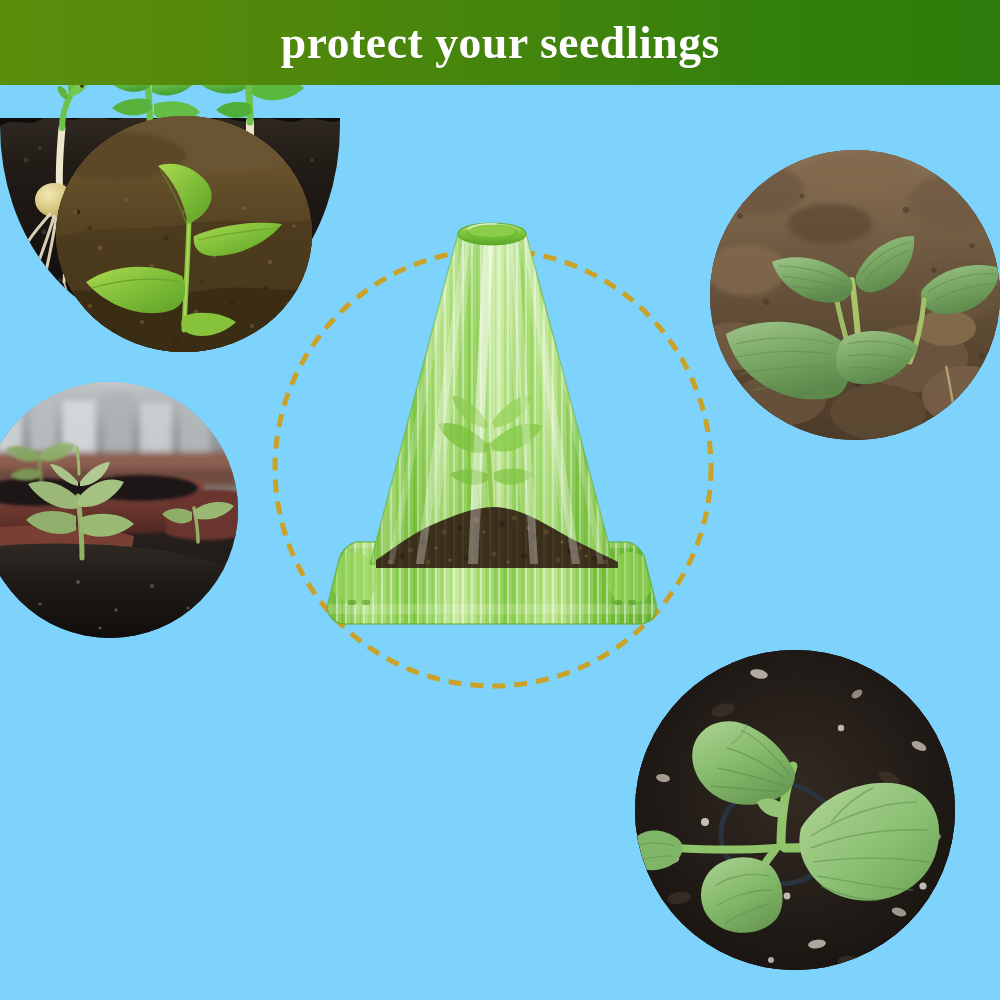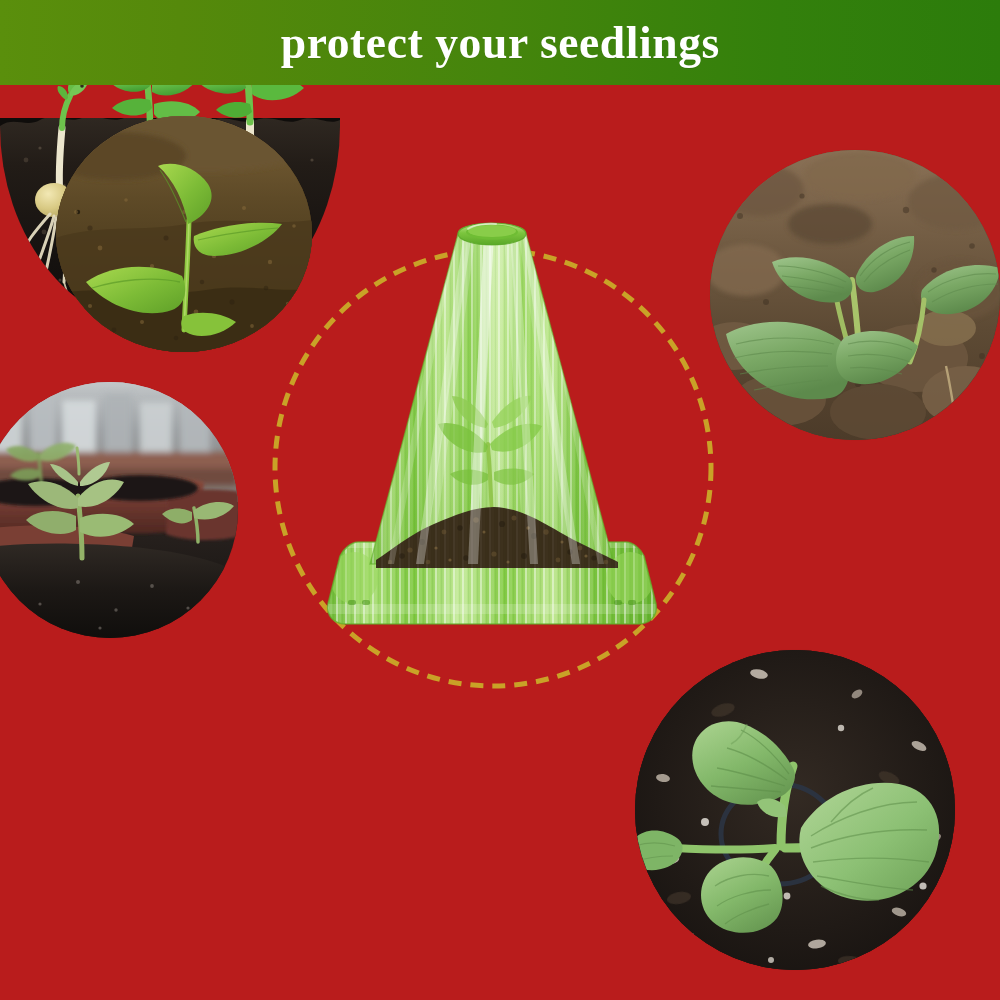--- a/index.html
+++ b/index.html
@@ -8,21 +8,21 @@
     padding: 0;
     background: #ffffff;
   }
   body {
     font-family: "Liberation Serif", "DejaVu Serif", serif;
   }
   #stage {
     position: relative;
     width: 1000px;
     height: 1000px;
-    background: #b91c1c;
+    background: #7dd3fc;
     overflow: hidden;
   }
 
   
   .banner {
     position: absolute;
     left: 0;
     top: 0;
     width: 1000px;
     height: 85px;

